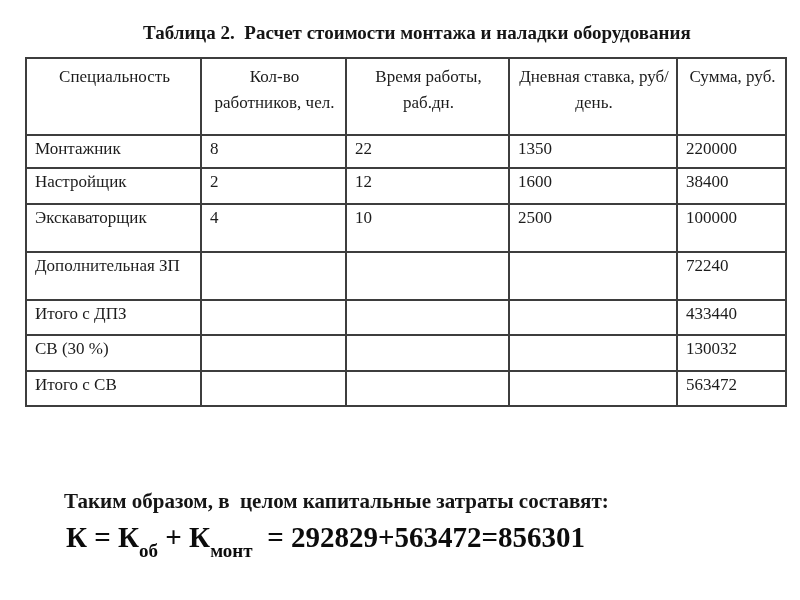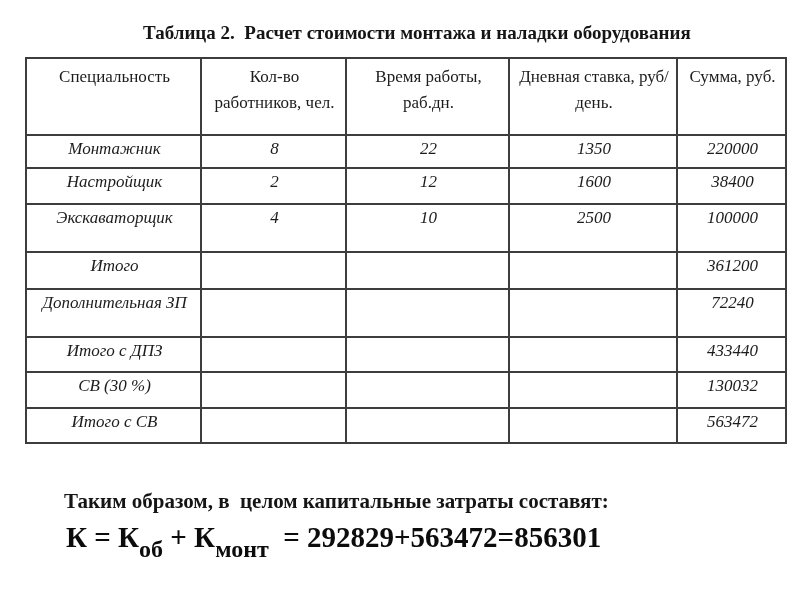--- a/index.html
+++ b/index.html
@@ -41,44 +41,43 @@
     padding: 0 6px 2px 8px;
     font-weight: normal;
     overflow: hidden;
   }
   table.cost-table th {
     text-align: center;
     padding-top: 5px;
     line-height: 1.55;
   }
   table.cost-table td {
-    text-align: center;
+    text-align: left;
     line-height: 1.5;
-    font-style: italic;
   }
   .footer-paragraph {
     position: absolute;
     left: 64px;
     top: 489px;
     font-size: 21px;
     white-space: pre;
     color: #151515;
     font-weight: bold;
   }
   .footer-formula {
     position: absolute;
     left: 66px;
     top: 521px;
     font-size: 29px;
     font-weight: bold;
     white-space: pre;
     color: #0c0c0c;
   }
   .footer-formula .sub {
-    font-size: 24px;
+    font-size: 19px;
     position: relative;
     top: 10px;
   }
 </style>
 </head>
 <body>
 
 <div id="page">
 
   <div class="doc-title">Таблица 2.  Расчет стоимости монтажа и наладки оборудования</div>
@@ -113,27 +112,20 @@
       <td>1600</td>
       <td>38400</td>
     </tr>
     <tr style="height:48px">
       <td>Экскаваторщик</td>
       <td>4</td>
       <td>10</td>
       <td>2500</td>
       <td>100000</td>
     </tr>
-    <tr style="height:37px">
-      <td>Итого</td>
-      <td></td>
-      <td></td>
-      <td></td>
-      <td>361200</td>
-    </tr>
     <tr style="height:48px">
       <td>Дополнительная ЗП</td>
       <td></td>
       <td></td>
       <td></td>
       <td>72240</td>
     </tr>
     <tr style="height:35px">
       <td>Итого с ДПЗ</td>
       <td></td>

